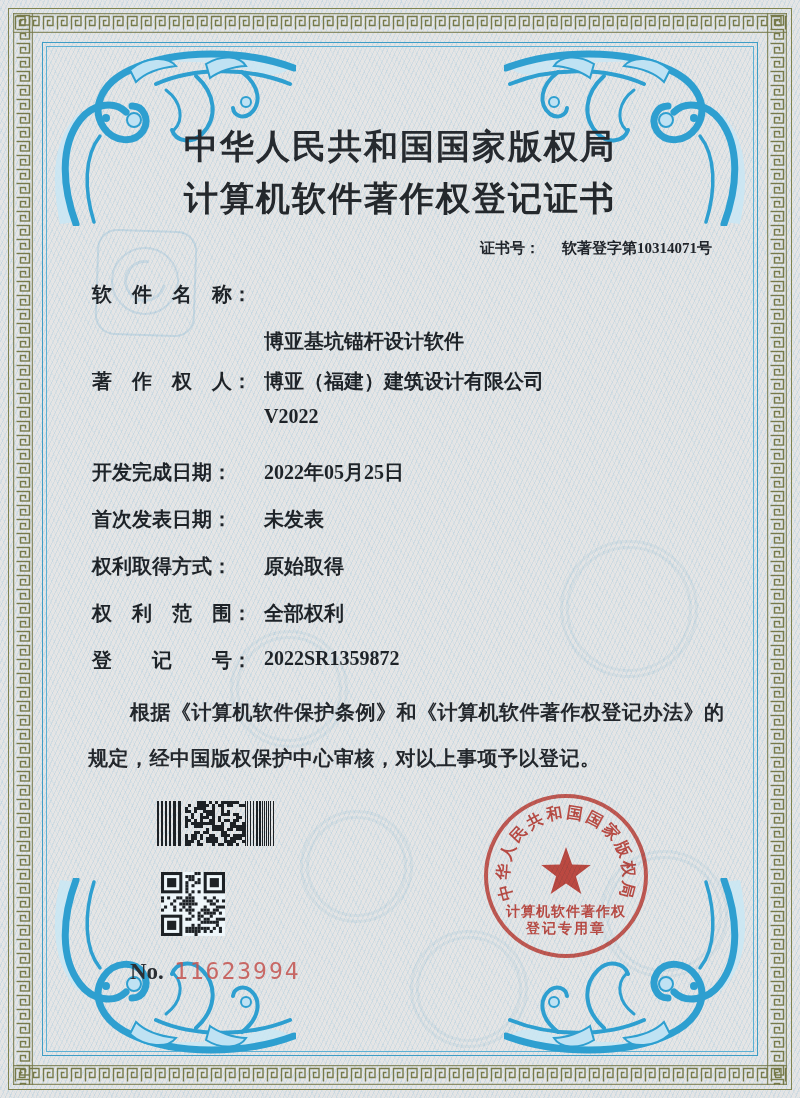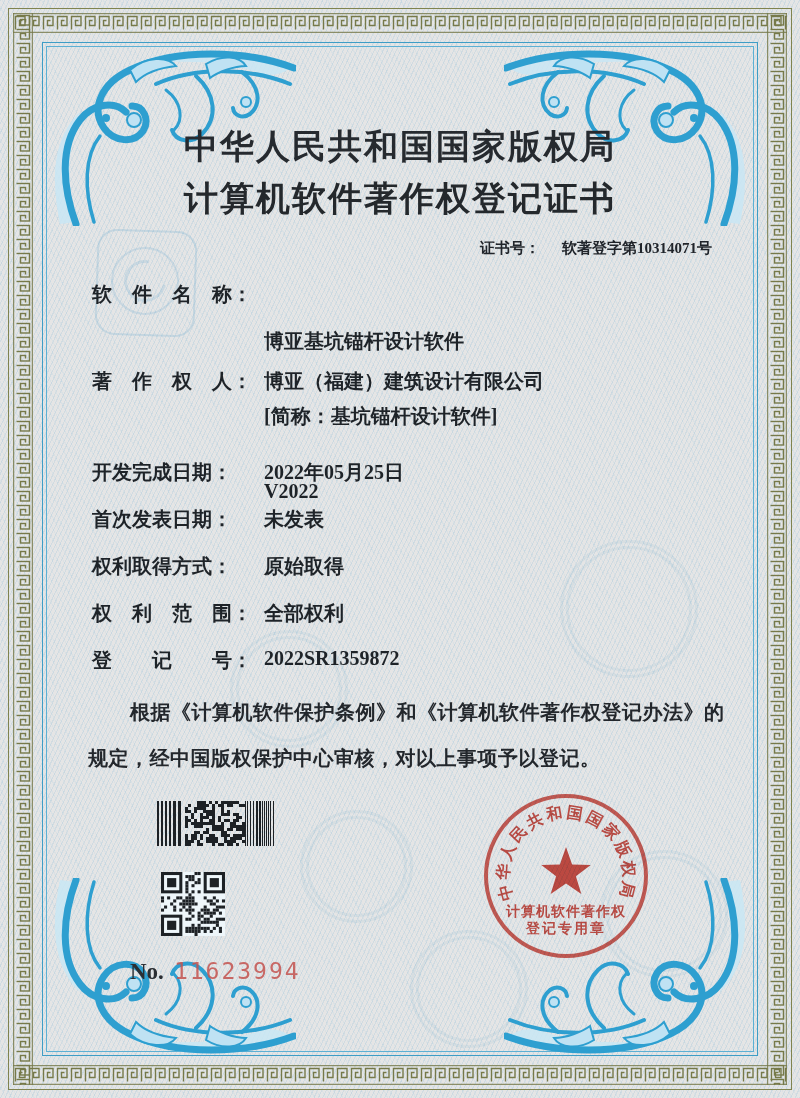--- a/index.html
+++ b/index.html
@@ -167,21 +167,20 @@
 
   <div class="layer">
     <div class="authority">中华人民共和国国家版权局</div>
     <div class="certtitle">计算机软件著作权登记证书</div>
     <div class="certno"><span>证书号：</span><span class="gap"></span><span>软著登字第10314071号</span></div>
 
     <div class="row" style="top:281px;">
       <span class="lab">软　件　名　称：</span>
       <span class="val val-lines">
         <div>博亚基坑锚杆设计软件</div>
-        <div>[简称：基坑锚杆设计软件]</div>
         <div>V2022</div>
       </span>
     </div>
     <div class="row" style="top:368px;">
       <span class="lab">著　作　权　人：</span>
       <span class="val">博亚（福建）建筑设计有限公司</span>
     </div>
     <div class="row" style="top:459px;">
       <span class="lab">开发完成日期：</span>
       <span class="val">2022年05月25日</span>

